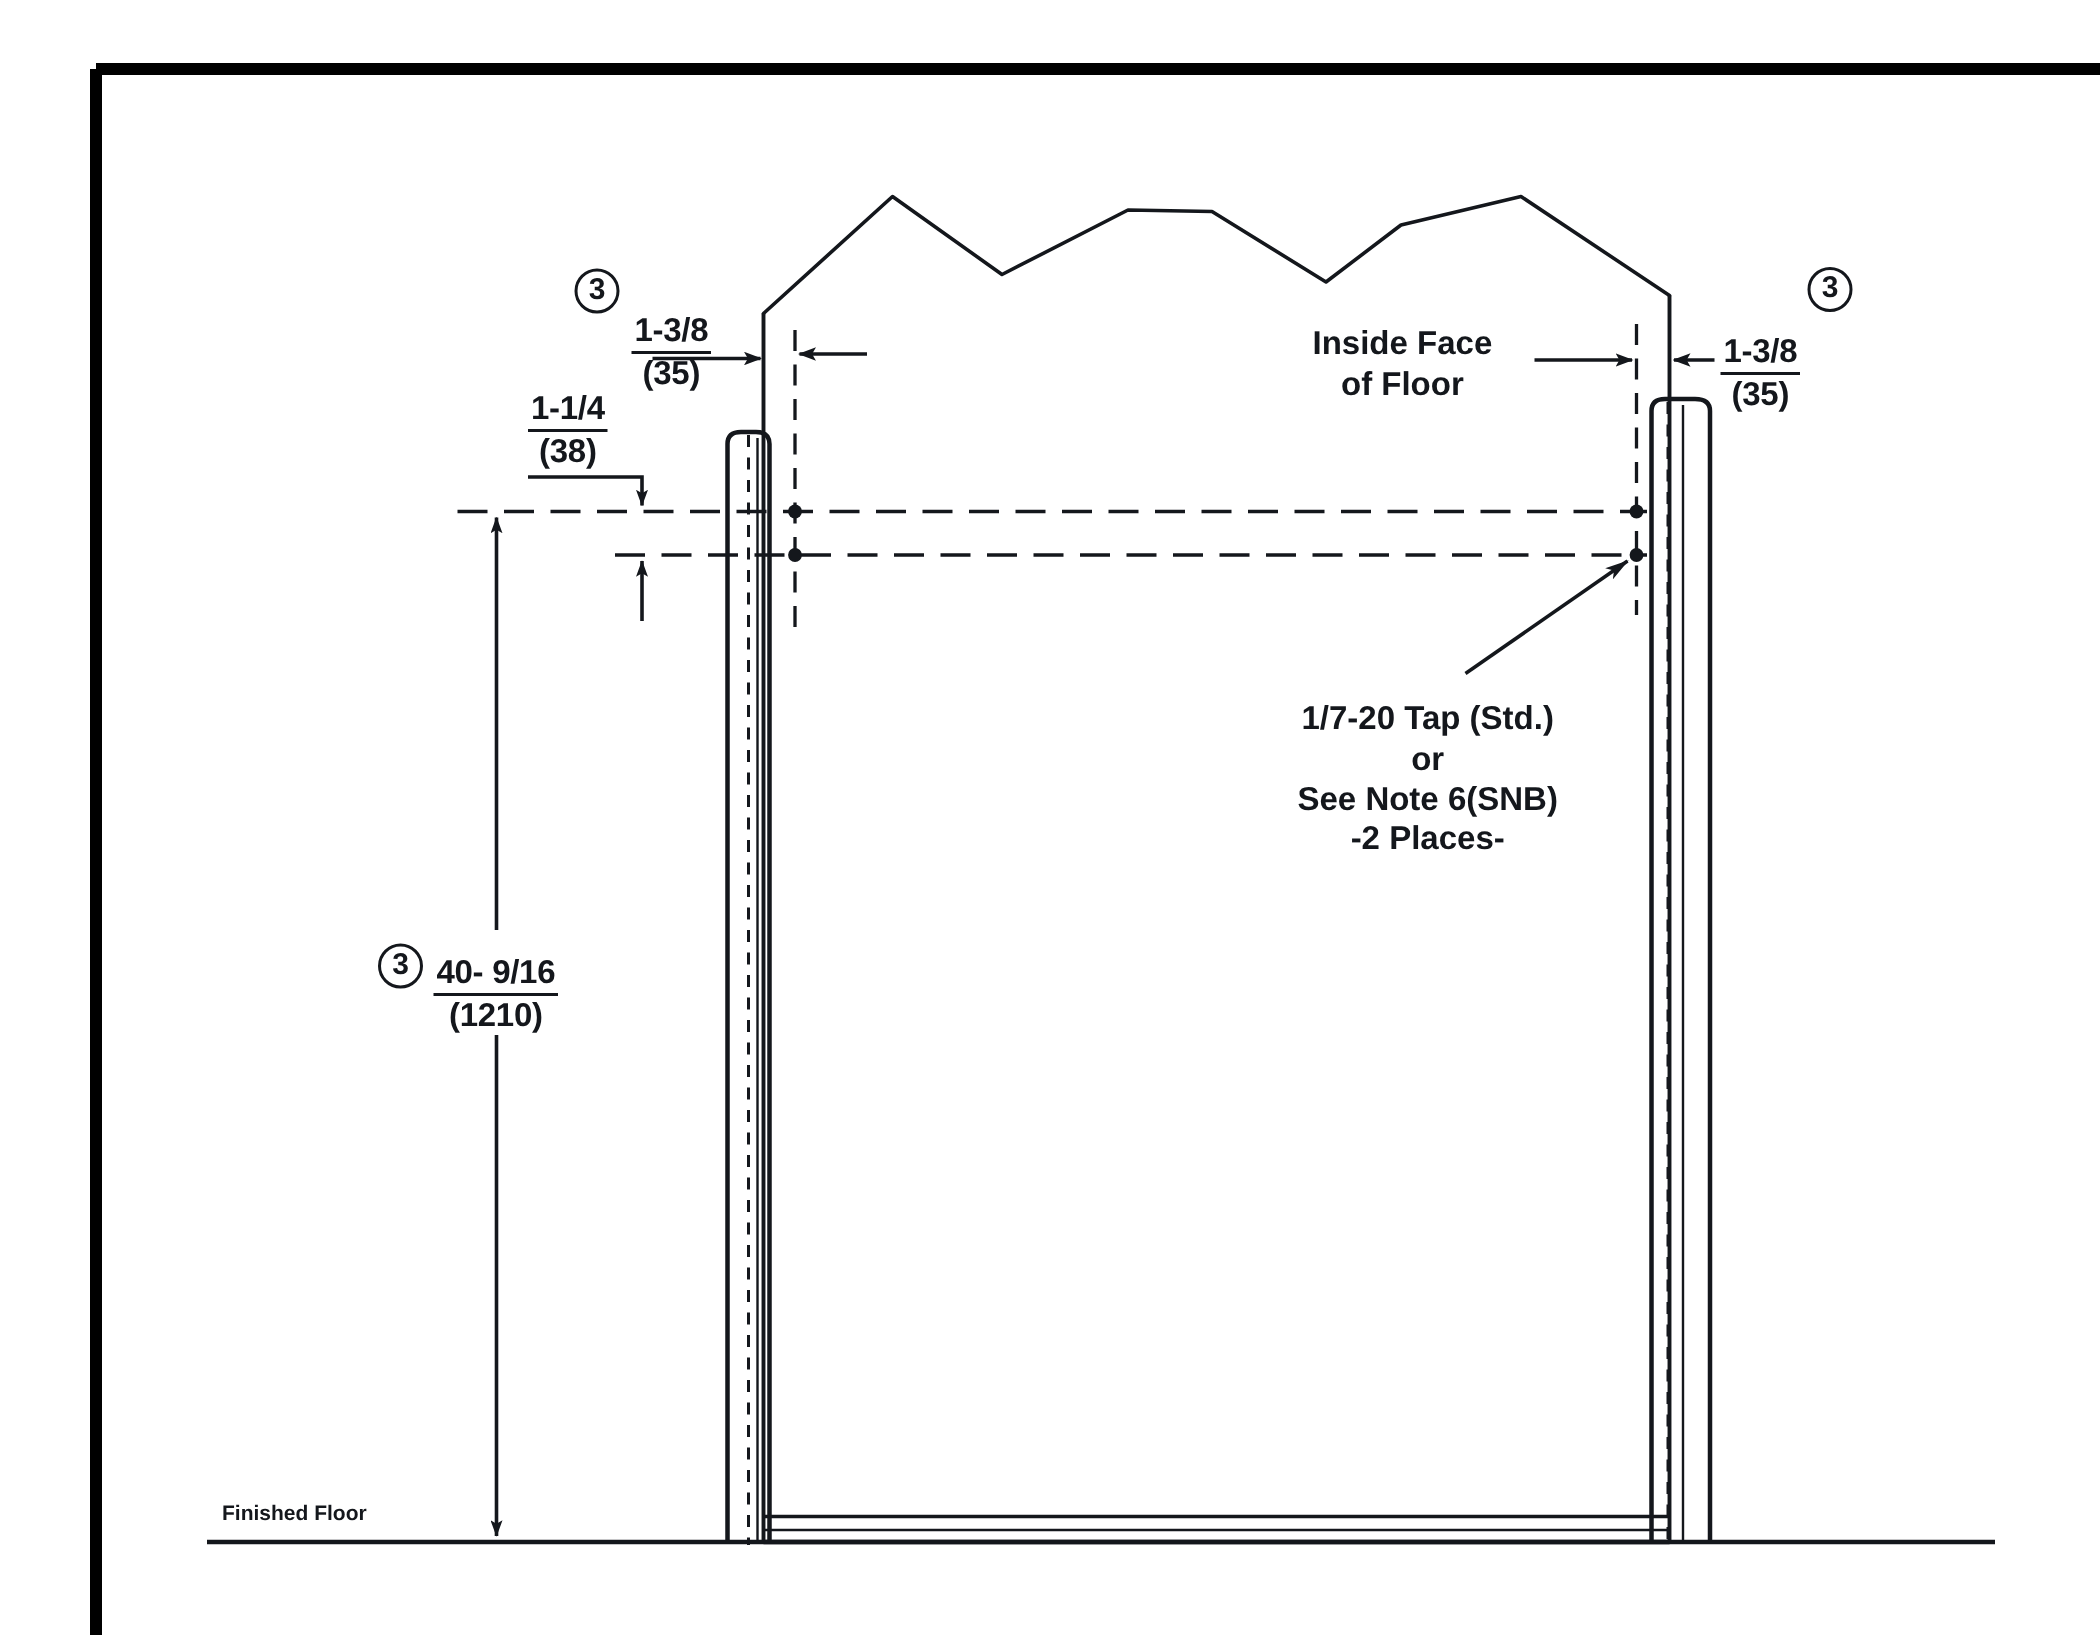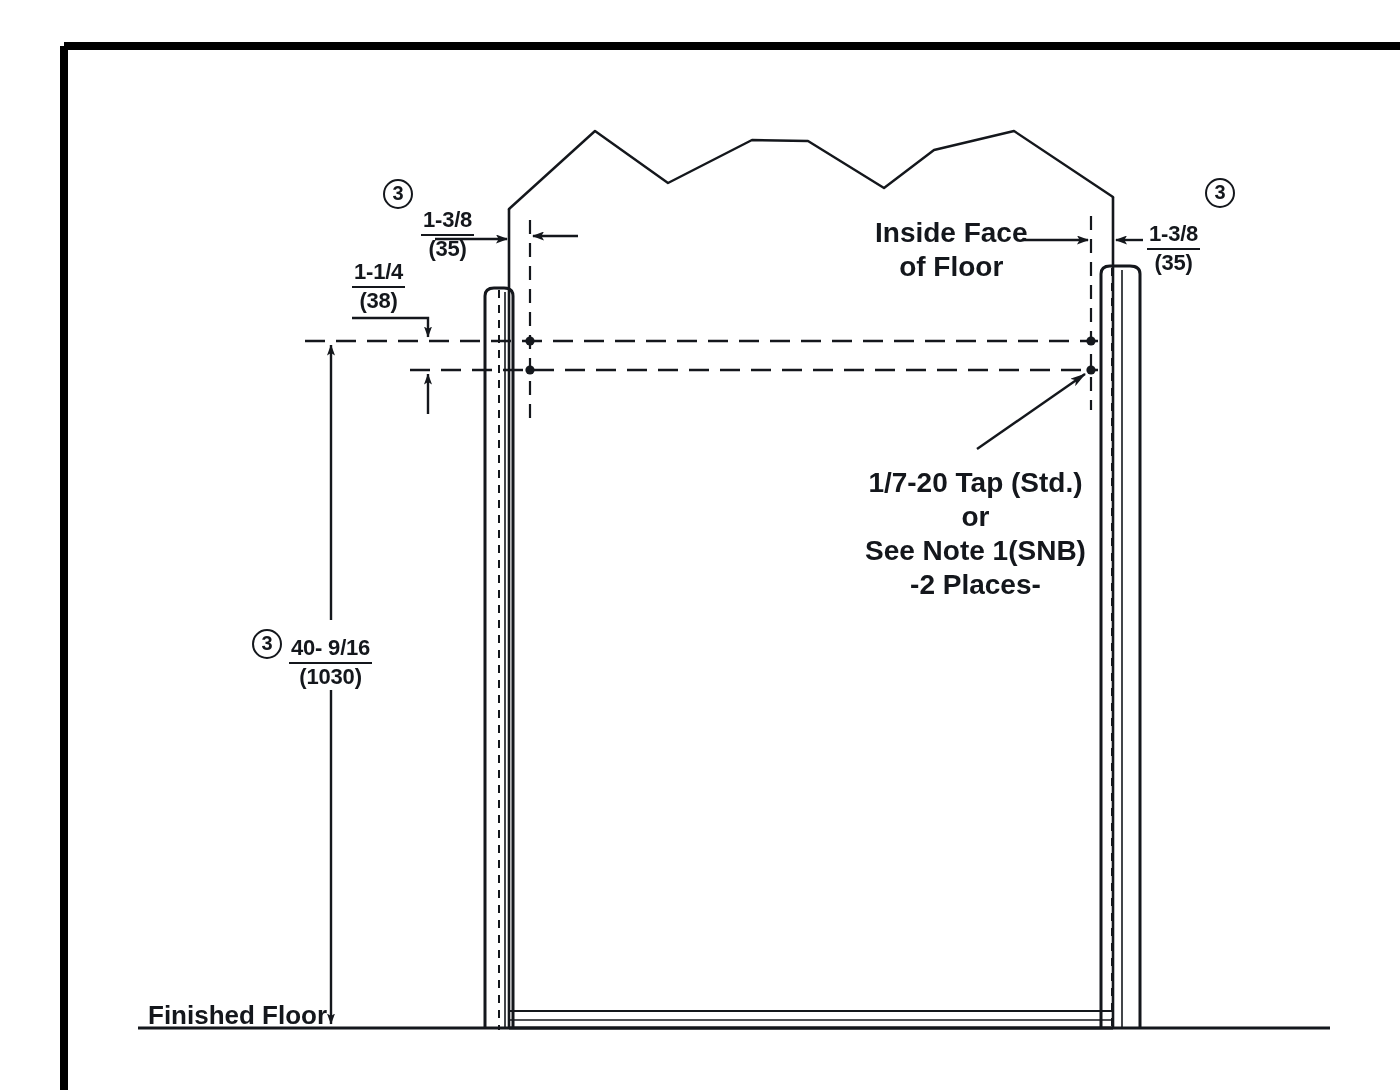--- a/index.html
+++ b/index.html
@@ -42,31 +42,31 @@
     border-bottom: 2px solid #14171c;
     padding: 0 2px 1px 2px;
   }
   .dim-stack .den {
     display: block;
     padding-top: 1px;
   }
   .note-block {
     position: absolute;
     font-family: "Liberation Sans", sans-serif;
-    font-size: 28px;
+    font-size: 22px;
     font-weight: 700;
     color: #14171c;
     line-height: 1.22;
     text-align: center;
     white-space: nowrap;
   }
   .plain-label {
     position: absolute;
     font-family: "Liberation Sans", sans-serif;
-    font-size: 26px;
+    font-size: 14px;
     font-weight: 700;
     color: #14171c;
     line-height: 1.2;
     white-space: nowrap;
   }
   .balloon {
     position: absolute;
     width: 30px;
     height: 30px;
     border: 2.5px solid #14171c;
@@ -205,30 +205,30 @@
     <span class="den">(35)</span>
   </div>
 
   <div class="dim-label dim-stack" style="left:352px; top:260px;">
     <span class="num">1-1/4</span>
     <span class="den">(38)</span>
   </div>
 
   <div class="dim-label dim-stack" style="left:289px; top:636px;">
     <span class="num">40- 9/16</span>
-    <span class="den">(1030)</span>
+    <span class="den">(1210)</span>
   </div>
 
   <div class="note-block" style="left:875px; top:216px;">
     <div>Inside Face</div>
     <div>of Floor</div>
   </div>
 
   <div class="note-block" style="left:865px; top:466px;">
     <div>1/7-20 Tap (Std.)</div>
     <div>or</div>
-    <div>See Note 1(SNB)</div>
+    <div>See Note 6(SNB)</div>
     <div>-2 Places-</div>
   </div>
 
   <div class="plain-label" style="left:148px; top:1000px;">Finished Floor</div>
 
 </div>
 
 </body></html>

